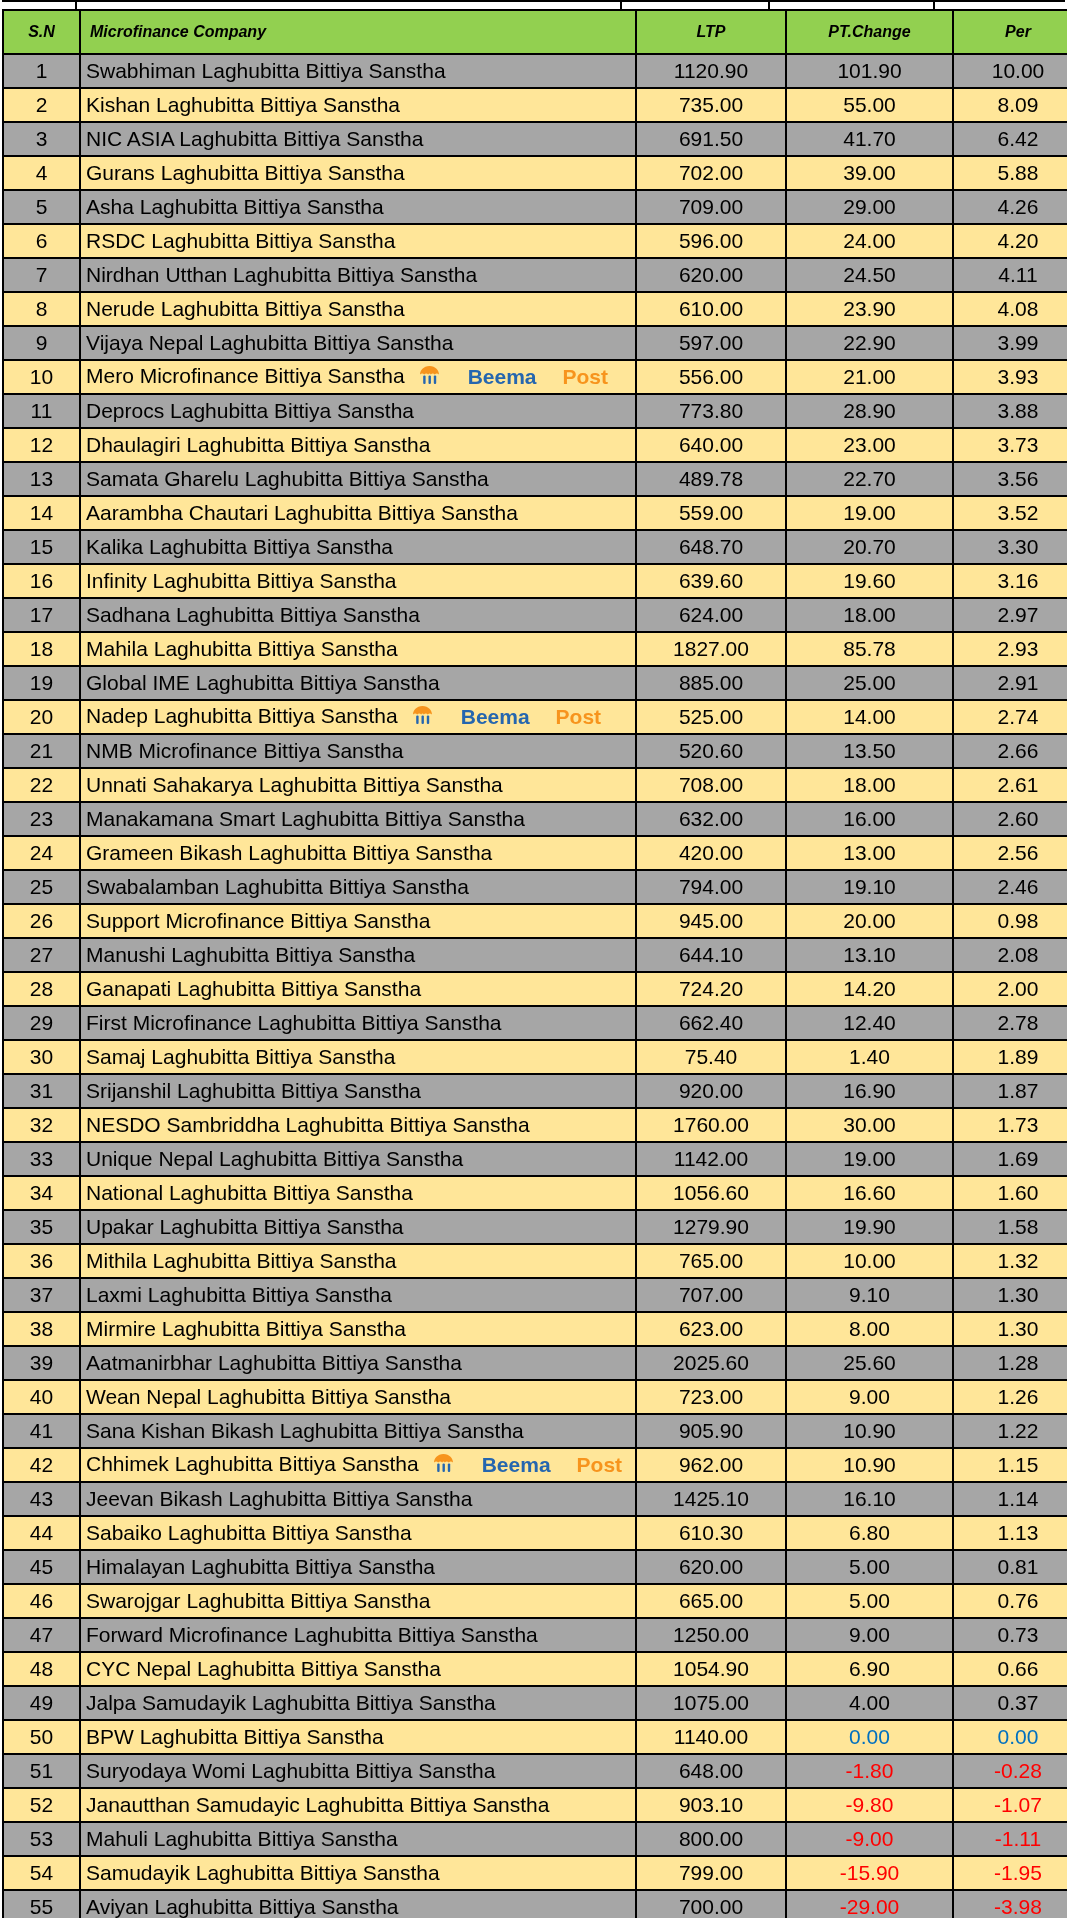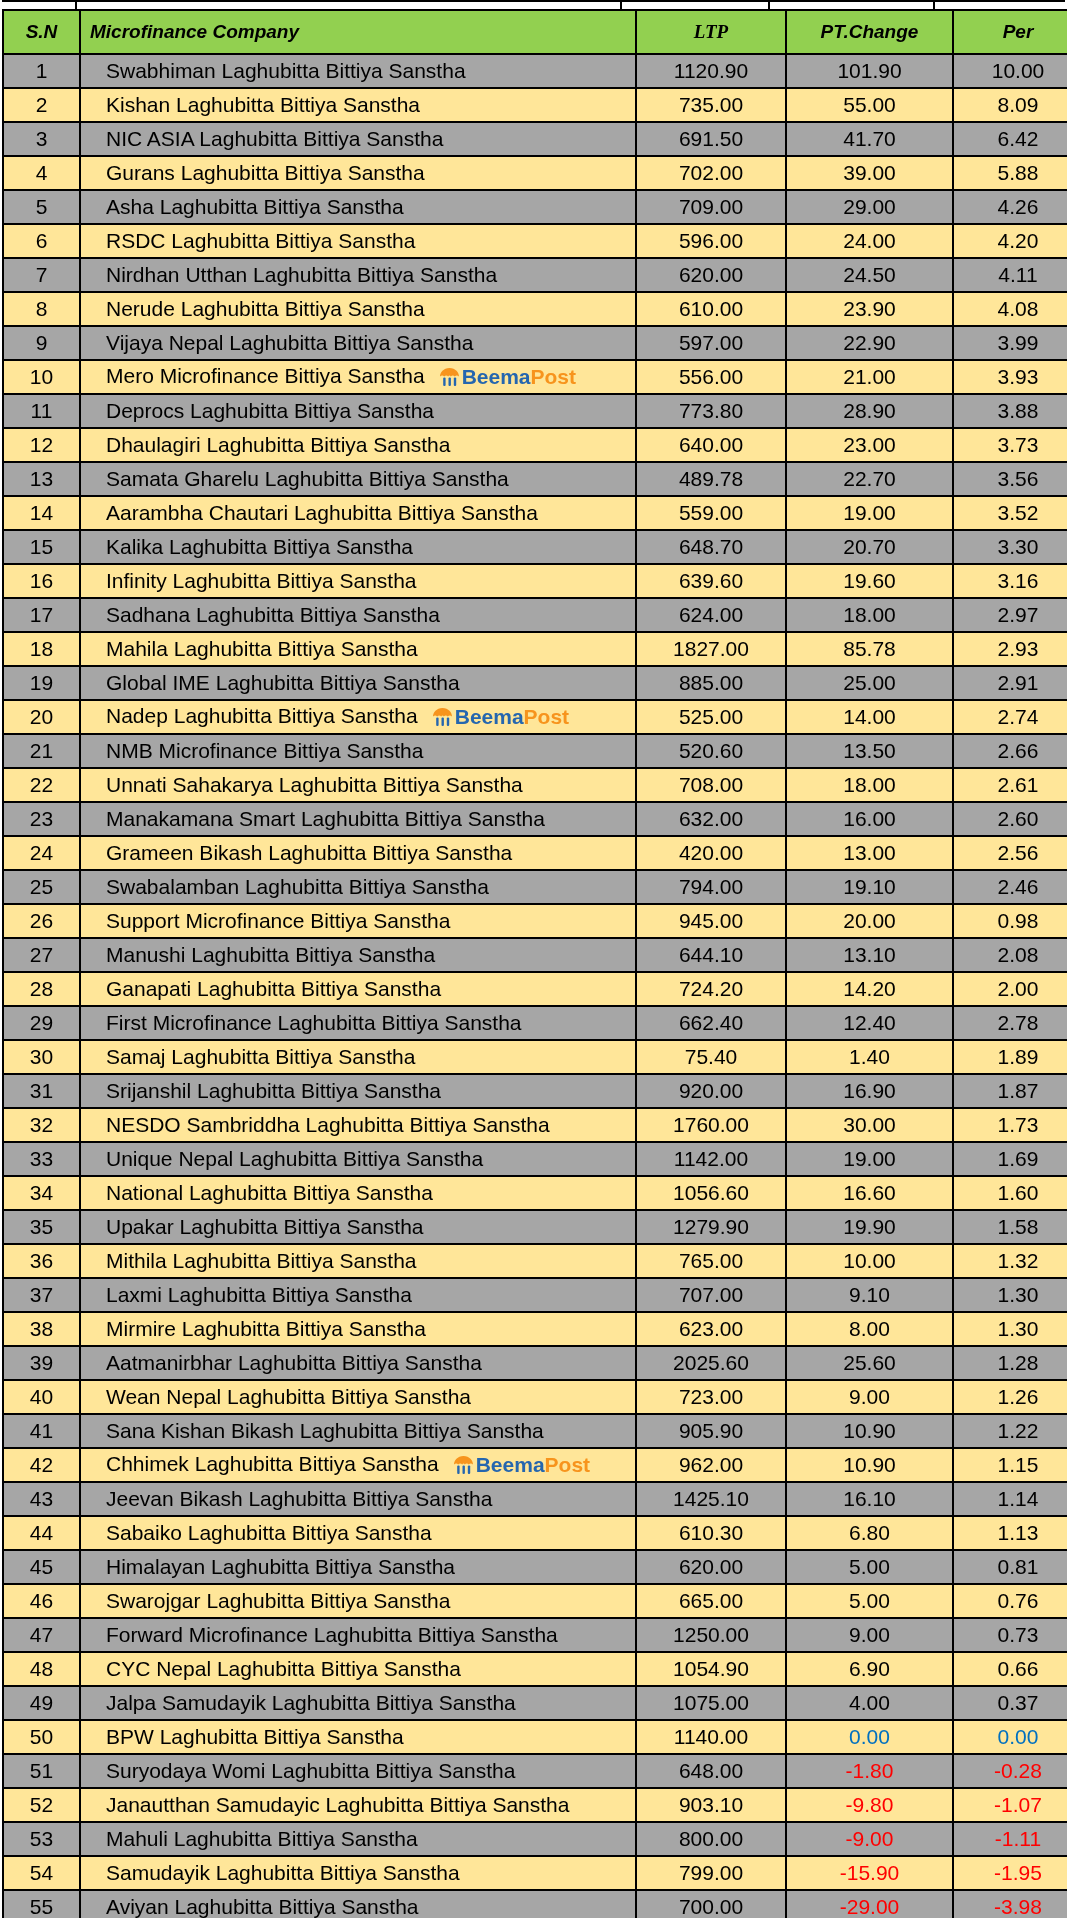--- a/index.html
+++ b/index.html
@@ -39,53 +39,53 @@
     overflow: hidden;
     white-space: nowrap;
     vertical-align: middle;
     padding: 0;
   }
   .price-table thead tr { height: 44px; }
   .price-table thead th {
     background: var(--header-bg, #92D050);
     font-weight: bold;
     font-style: italic;
-    font-size: 19px;
+    font-size: 16px;
     text-align: center;
   }
   .price-table thead th.col-company { text-align: left; padding-left: 9px; }
 
   .price-table tbody tr { height: 34px; }
   .price-table tbody tr.row-odd  td { background: var(--row-odd, #A6A6A6); }
   .price-table tbody tr.row-even td { background: var(--row-even, #FFE699); }
 
   .price-table td { font-size: 21px; }
   td.c-sn  { text-align: center; }
-  td.c-company { text-align: left; padding-left: 25px; }
+  td.c-company { text-align: left; padding-left: 5px; }
   td.c-num { text-align: center; }
 
   td .neg  { color: var(--negative, #FF0000); }
   td .zero { color: var(--zero-value, #0070C0); }
 
   .badge {
     display: inline-flex;
-    align-items: center;
     margin-left: 14px;
     font-weight: bold;
     font-size: 21px;
     vertical-align: middle;
     transform: translateY(-1px);
+    gap: 26px;
   }
   .badge svg { margin-right: 2px; display: inline-block; }
   .badge .beema { color: var(--beema-blue, #2566AF); }
   .badge .post  { color: var(--beema-orange, #F7941D); }
 
   .col-sn      { width: 75px; }
   .col-company { width: 545px; }
-  .col-ltp     { width: 148px; font-family: Liberation Serif, serif; }
+  .col-ltp     { width: 148px; }
   .col-change  { width: 165px; }
   .col-per     { width: 128px; }
 </style>
 </head>
 <body>
 
 <div class="page">
   <div class="top-strip">
     <div class="strip-cell"></div>
     <div class="strip-cell"></div>

